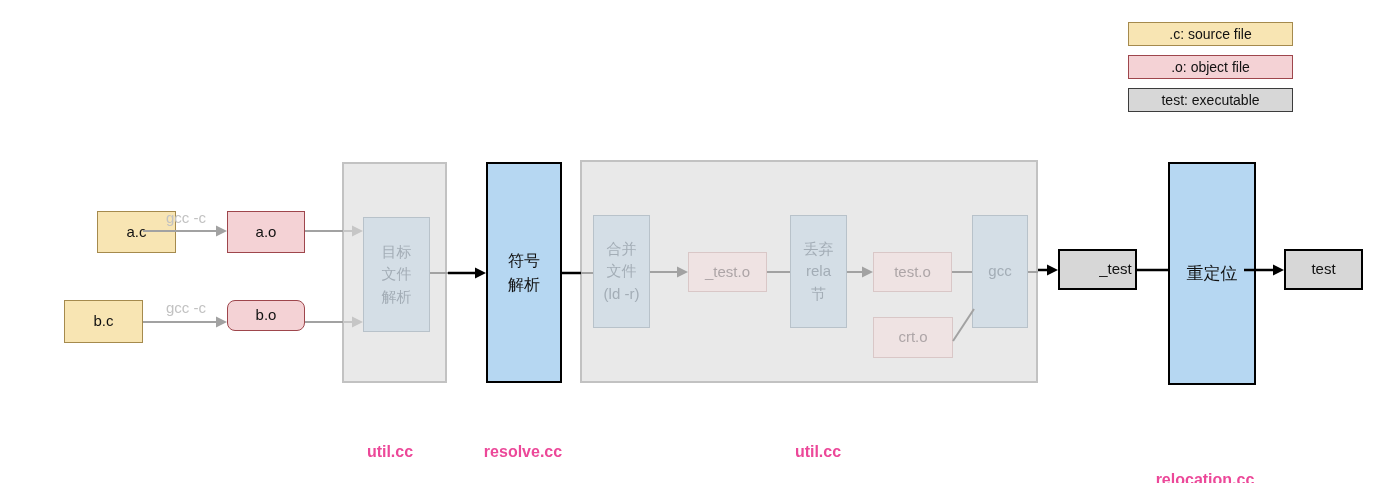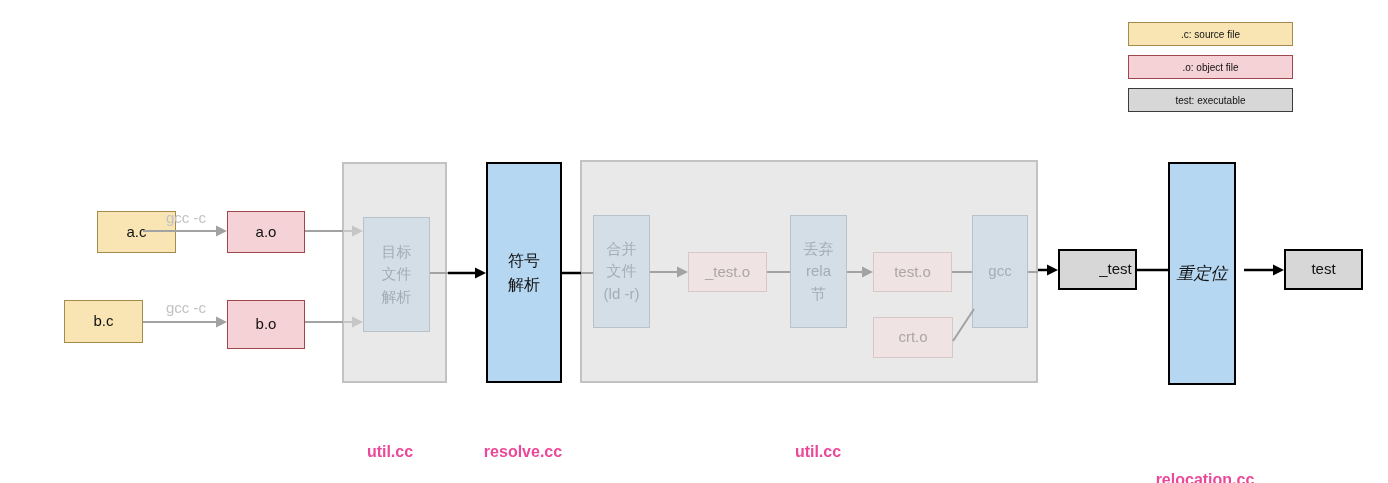--- a/index.html
+++ b/index.html
@@ -15,21 +15,21 @@
   .src{background:var(--source-fill);border:1.5px solid var(--source-border);}
   .obj{background:var(--object-fill);border:1.5px solid var(--object-border);}
   .exe{background:var(--exe-fill);border:2px solid var(--exe-node-border);}
   .stage{background:var(--stage-fill);border:2px solid var(--stage-border);font-size:16px;line-height:1.5;}
   .stage.single{font-size:17px;}
   .group{position:absolute;background:var(--group-fill);border:2px solid var(--group-border);box-sizing:border-box;}
   .faded-blue{background:var(--faded-blue-fill);border:1.5px solid var(--faded-blue-border);color:var(--faded-blue-text);font-size:15px;line-height:1.5;}
   .faded-pink{background:var(--faded-pink-fill);border:1.5px solid var(--faded-pink-border);color:var(--faded-pink-text);}
   .legend-item{
     position:absolute;left:1128px;width:165px;height:24px;display:flex;
-    align-items:center;justify-content:center;font-size:10px;color:#111;box-sizing:border-box;
+    align-items:center;justify-content:center;font-size:14px;color:#111;box-sizing:border-box;
   }
   .legend-src{background:var(--source-fill);border:1.5px solid var(--source-border);}
   .legend-obj{background:var(--object-fill);border:1.5px solid var(--object-border);}
   .legend-exe{background:var(--exe-fill);border:1.5px solid var(--exe-legend-border);}
   .edge-label{position:absolute;text-align:center;font-size:15px;color:var(--compile-label-color);}
   .file-label{position:absolute;text-align:center;font-size:16px;font-weight:bold;color:#ec4899;}
   .connectors{position:absolute;left:0;top:0;pointer-events:none;}
   .ln-gray{stroke:var(--arrow-gray);stroke-width:2;}
   .ln-light{stroke:var(--arrow-light);stroke-width:2;}
   .ln-black{stroke:var(--arrow-black);stroke-width:2.5;}
@@ -45,21 +45,21 @@
   <div class="legend-item legend-src" style="top:22px;">.c: source file</div>
   <div class="legend-item legend-obj" style="top:55px;">.o: object file</div>
   <div class="legend-item legend-exe" style="top:88px;">test: executable</div>
 
   <div class="group" style="left:342px;top:162px;width:105px;height:221px;"></div>
   <div class="group" style="left:580px;top:160px;width:458px;height:223px;"></div>
 
   <div class="node src" style="left:64px;top:211px;width:79px;height:42px;margin-left:33px;">a.c</div>
   <div class="node obj" style="left:227px;top:211px;width:78px;height:42px;">a.o</div>
   <div class="node src" style="left:64px;top:300px;width:79px;height:43px;">b.c</div>
-  <div class="node obj" style="left:227px;top:300px;width:78px;height:49px;">b.o</div>
+  <div class="node obj" style="left:227px;top:300px;width:78px;height:31px;border-radius:8px;">b.o</div>
 
   <div class="edge-label" style="left:146px;top:209px;width:80px;">gcc -c</div>
   <div class="edge-label" style="left:146px;top:299px;width:80px;">gcc -c</div>
 
   <div class="node faded-blue" style="left:363px;top:217px;width:67px;height:115px;">目标
 文件
 解析</div>
 
   <div class="node stage" style="left:486px;top:162px;width:76px;height:221px;">符号
 解析</div>
@@ -69,21 +69,21 @@
 (ld -r)</div>
   <div class="node faded-pink" style="left:688px;top:252px;width:79px;height:40px;">_test.o</div>
   <div class="node faded-blue" style="left:790px;top:215px;width:57px;height:113px;">丢弃
 rela
 节</div>
   <div class="node faded-pink" style="left:873px;top:252px;width:79px;height:40px;">test.o</div>
   <div class="node faded-blue" style="left:972px;top:215px;width:56px;height:113px;">gcc</div>
   <div class="node faded-pink" style="left:873px;top:317px;width:80px;height:41px;">crt.o</div>
 
   <div class="node exe" style="left:1058px;top:249px;width:79px;height:41px;padding-left:36px;">_test</div>
-  <div class="node stage single" style="left:1168px;top:162px;width:68px;height:223px;font-style:italic;">重定位</div>
+  <div class="node stage single" style="left:1168px;top:162px;width:88px;height:223px;">重定位</div>
   <div class="node exe" style="left:1284px;top:249px;width:79px;height:41px;">test</div>
 
   <div class="file-label" style="left:340px;top:443px;width:100px;">util.cc</div>
   <div class="file-label" style="left:463px;top:443px;width:120px;">resolve.cc</div>
   <div class="file-label" style="left:768px;top:443px;width:100px;">util.cc</div>
   <div class="file-label" style="left:1135px;top:443px;width:140px;margin-top:28px;">relocation.cc</div>
 
   <svg class="connectors" width="1388" height="483" viewBox="0 0 1388 483">
 
     <line class="ln-gray" x1="143" y1="231" x2="217" y2="231"></line>

